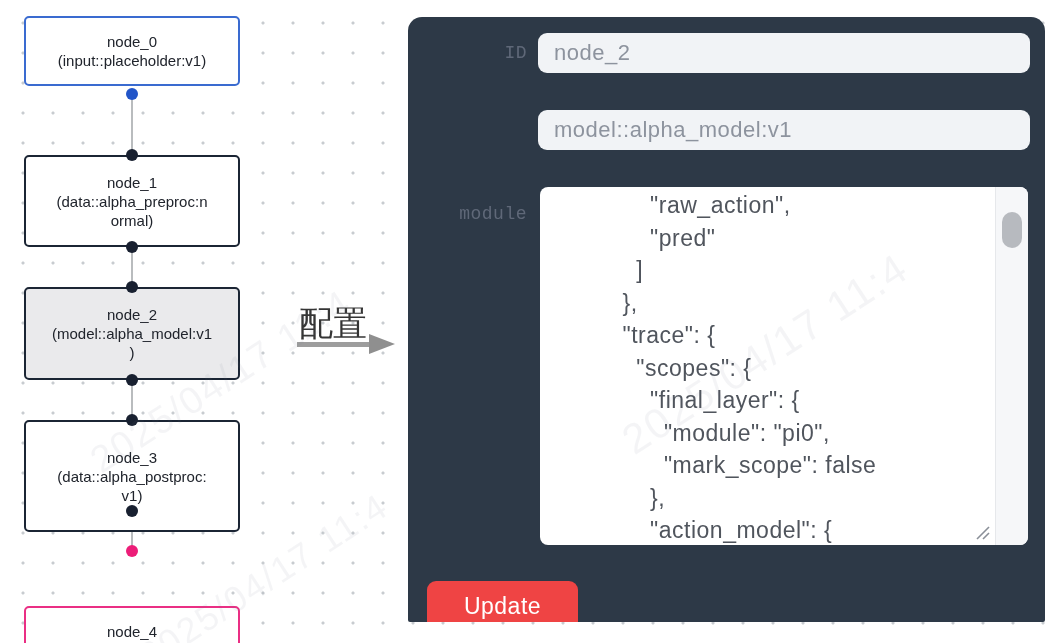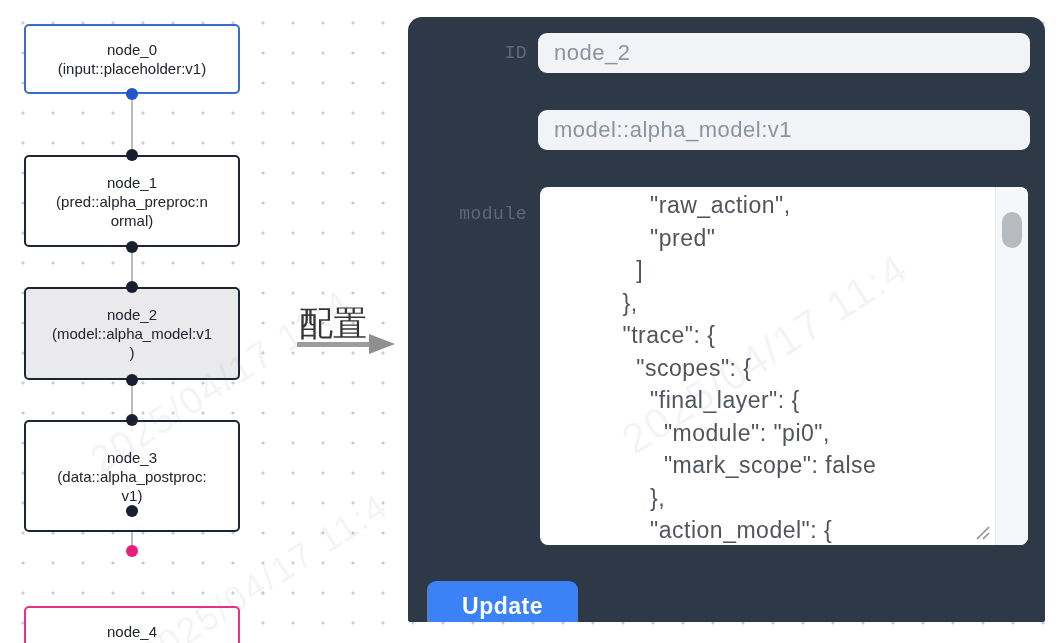--- a/index.html
+++ b/index.html
@@ -78,48 +78,48 @@
     background:#f6f7f9; border-left:1px solid #e6e8eb;
   }
   .sb-thumb {
     position:absolute; left:6px; top:25px; width:20px; height:36px;
     background:#b7babf; border-radius:10px;
   }
   .resize-handle { position:absolute; right:36px; bottom:3px; }
 
   .update-btn {
     position:absolute; left:19px; top:564px; width:151px; height:50px;
-    background:#3b82f6; border:none; border-radius:9px;
-    color:#fff; font-size:23px; font-weight:bold; letter-spacing:0.5px;
+    background:#ef4444; border:none; border-radius:9px;
+    color:#fff; font-size:23px; font-weight:normal; letter-spacing:0.5px;
     font-family:"Liberation Sans", sans-serif; cursor:pointer;
   }
 </style>
 </head>
 <body>
 
 <div class="screen">
 
   <div style="position:absolute; inset:0;"></div>
 
   <div class="wm" style="left:70px; top:360px; font-size:38px;">2025/04/17 11:4</div>
   <div class="wm" style="left:600px; top:330px;">2025/04/17 11:4</div>
   <div class="wm" style="left:120px; top:560px; font-size:36px;">2025/04/17 11:4</div>
 
   <div class="edge" style="top:94px;  height:61px;"></div>
   <div class="edge" style="top:247px; height:40px;"></div>
   <div class="edge" style="top:380px; height:40px;"></div>
   <div class="edge" style="top:511px; height:40px;"></div>
 
-  <div class="node n0" style="top:24px; height:70px;">
+  <div class="node n0" style="top:16px; height:70px;">
     <div class="node-label">node_0
 (input::placeholder:v1)</div>
   </div>
   <div class="node n1" style="top:155px; height:92px;">
     <div class="node-label">node_1
-(pred::alpha_preproc:n
+(data::alpha_preproc:n
 ormal)</div>
   </div>
   <div class="node n2" style="top:287px; height:93px;">
     <div class="node-label">node_2
 (model::alpha_model:v1
 )</div>
   </div>
   <div class="node n3" style="top:420px; height:112px;">
     <div class="node-label">node_3
 (data::alpha_postproc:

